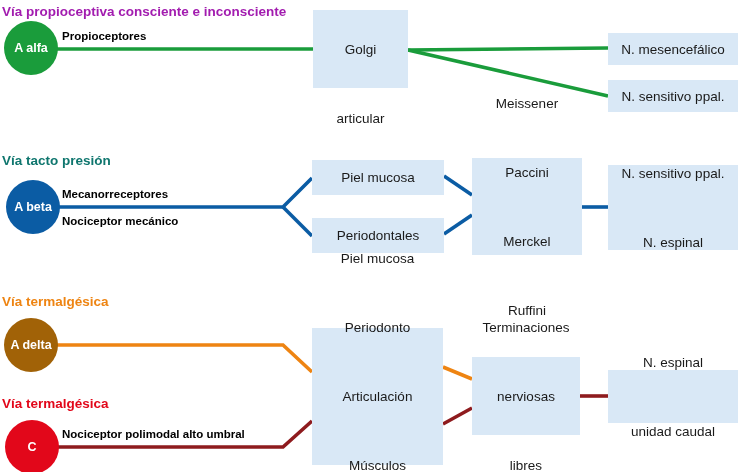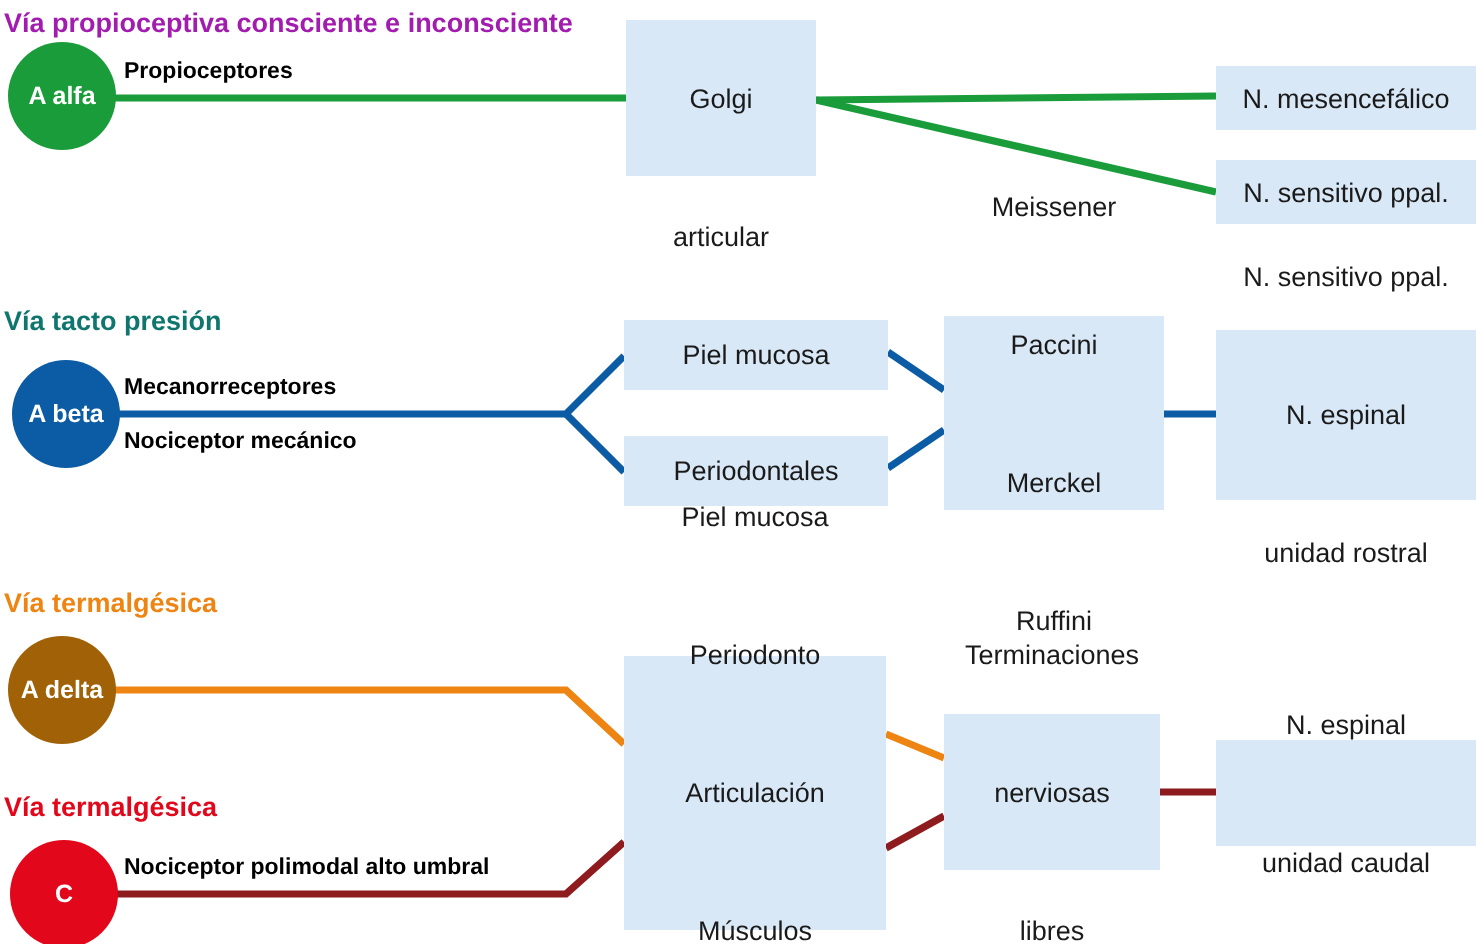--- a/index.html
+++ b/index.html
@@ -99,21 +99,20 @@
   <div class="box" style="left:472px;top:158px;width:110px;height:97px">
     <div>Meissener</div>
     <div>Paccini</div>
     <div>Merckel</div>
     <div>Ruffini</div>
   </div>
 
   <div class="box" style="left:608px;top:165px;width:130px;height:85px">
     <div>N. sensitivo ppal.</div>
     <div>N. espinal</div>
-    <div>unidad rostral</div>
   </div>
 
   <div class="box" style="left:312px;top:328px;width:131px;height:137px">
     <div>Piel mucosa</div>
     <div>Periodonto</div>
     <div>Articulación</div>
     <div>Músculos</div>
     <div>Vísceras</div>
   </div>
 

